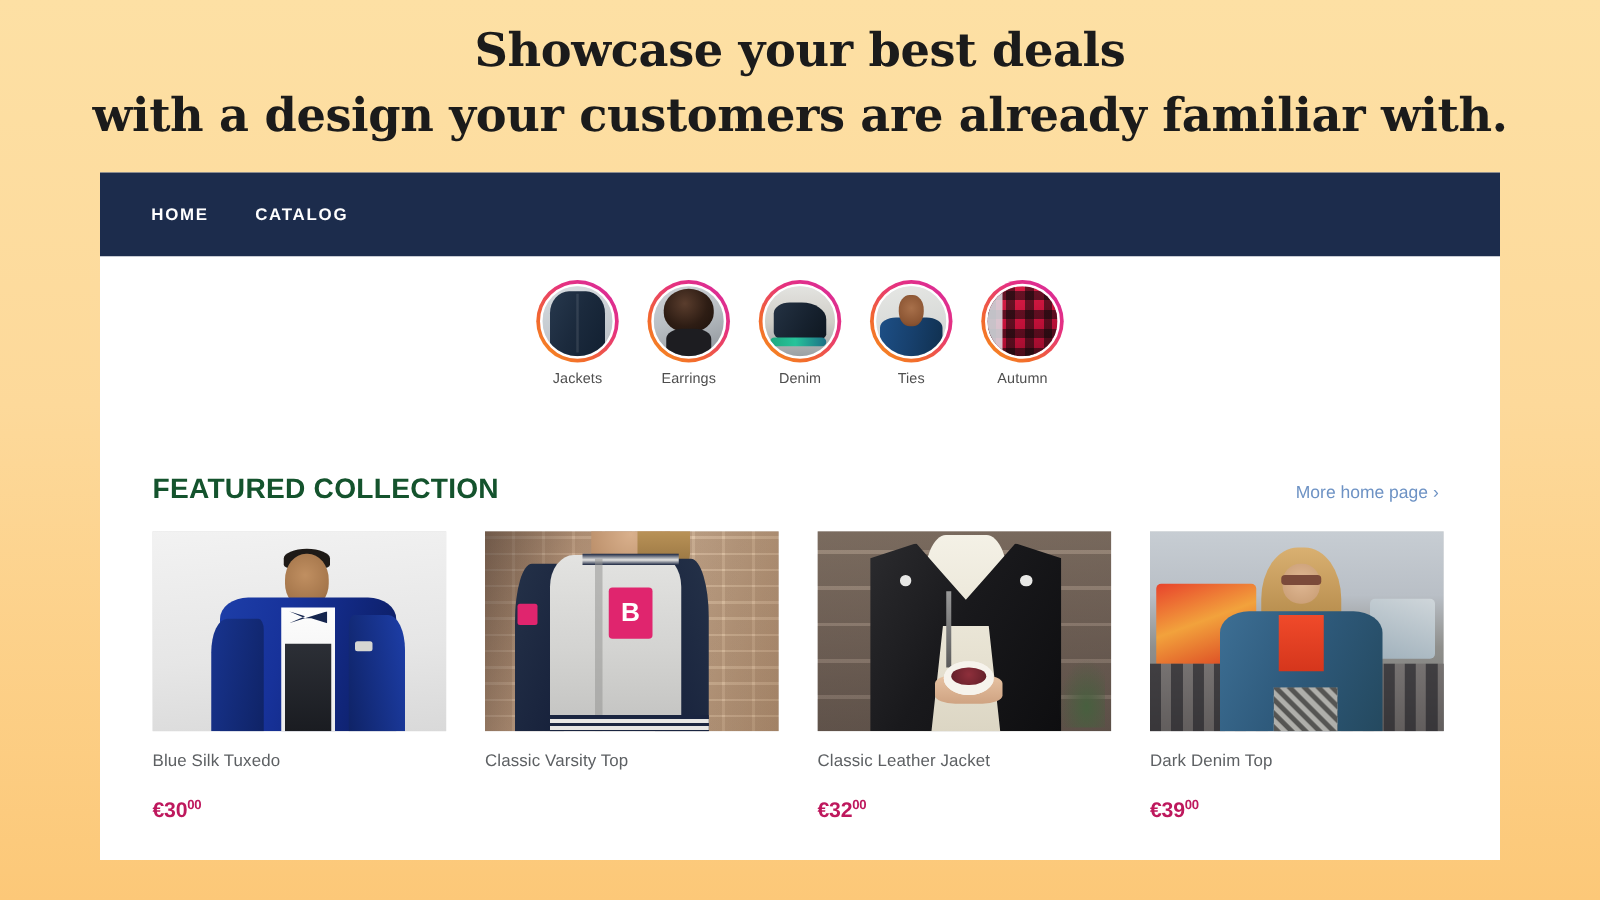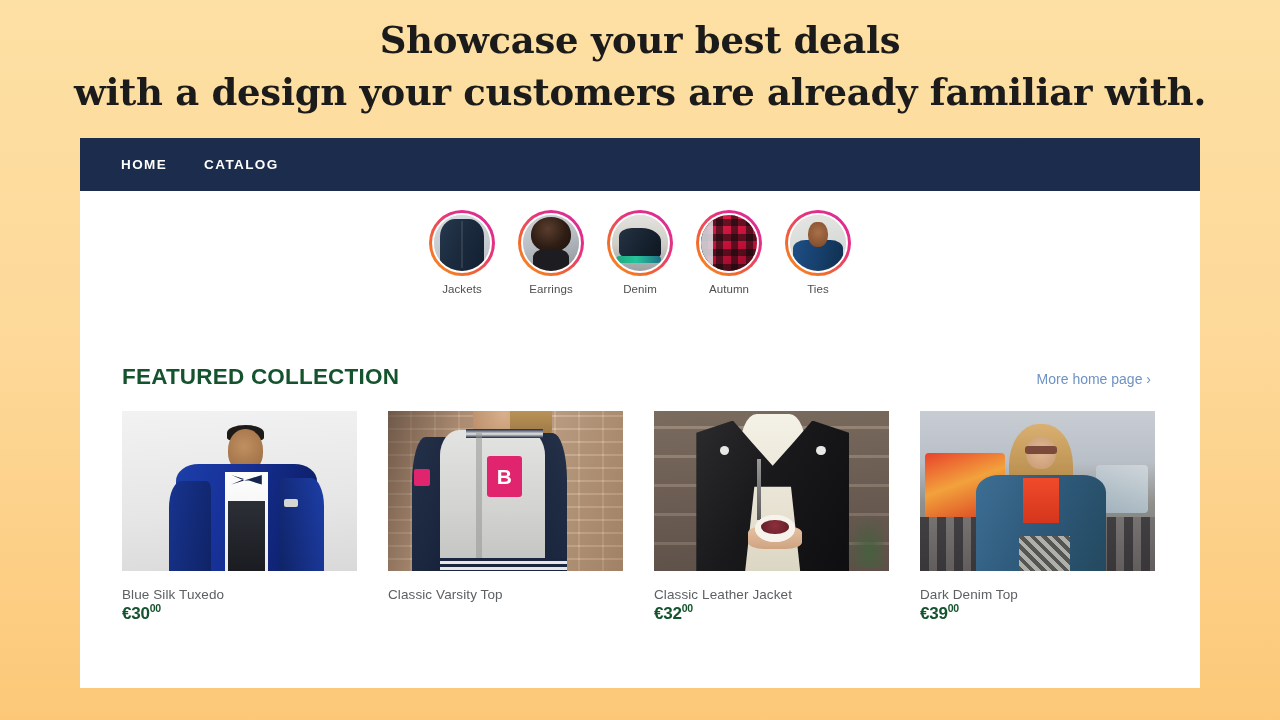--- a/index.html
+++ b/index.html
@@ -35,21 +35,21 @@
     position: absolute;
     left: 80px;
     top: 138px;
     width: 1120px;
     height: 550px;
     background: #ffffff;
   }
 
   
   .navbar {
-    height: 53px;
+    height: 67px;
     background: #1c2c4c;
     display: flex;
     align-items: center;
     padding-left: 41px;
   }
   .nav-item {
     color: #ffffff;
     font-size: 13.5px;
     font-weight: 700;
     letter-spacing: 1.4px;
@@ -189,23 +189,24 @@
     position: relative;
     background: #e4e4e4;
   }
   .card-title {
     margin-top: 16px;
     font-size: 13.5px;
     color: #5d6063;
     letter-spacing: 0.1px;
   }
   .card-price {
+    margin-top: 22px;
     font-size: 17px;
     font-weight: 700;
-    color: #14532d;
+    color: #be185d;
     letter-spacing: -0.2px;
   }
   .card-price sup {
     font-size: 10.5px;
     font-weight: 700;
     vertical-align: super;
     letter-spacing: -0.3px;
   }
 
   
@@ -448,33 +449,33 @@
         <div class="story-inner">
           <div class="thumb th-shoes"></div>
         </div>
       </div>
       <div class="story-label">Denim</div>
     </div>
 
     <div class="story">
       <div class="story-ring">
         <div class="story-inner">
-          <div class="thumb th-autumn"></div>
-        </div>
-      </div>
-      <div class="story-label">Autumn</div>
+          <div class="thumb th-ties"></div>
+        </div>
+      </div>
+      <div class="story-label">Ties</div>
     </div>
 
     <div class="story">
       <div class="story-ring">
         <div class="story-inner">
-          <div class="thumb th-ties"></div>
-        </div>
-      </div>
-      <div class="story-label">Ties</div>
+          <div class="thumb th-autumn"></div>
+        </div>
+      </div>
+      <div class="story-label">Autumn</div>
     </div>
 
   </div>
 
   <div class="section-head">
     <div class="section-title">FEATURED COLLECTION</div>
     <div class="section-link">More home page ›</div>
   </div>
 
   <div class="grid">

